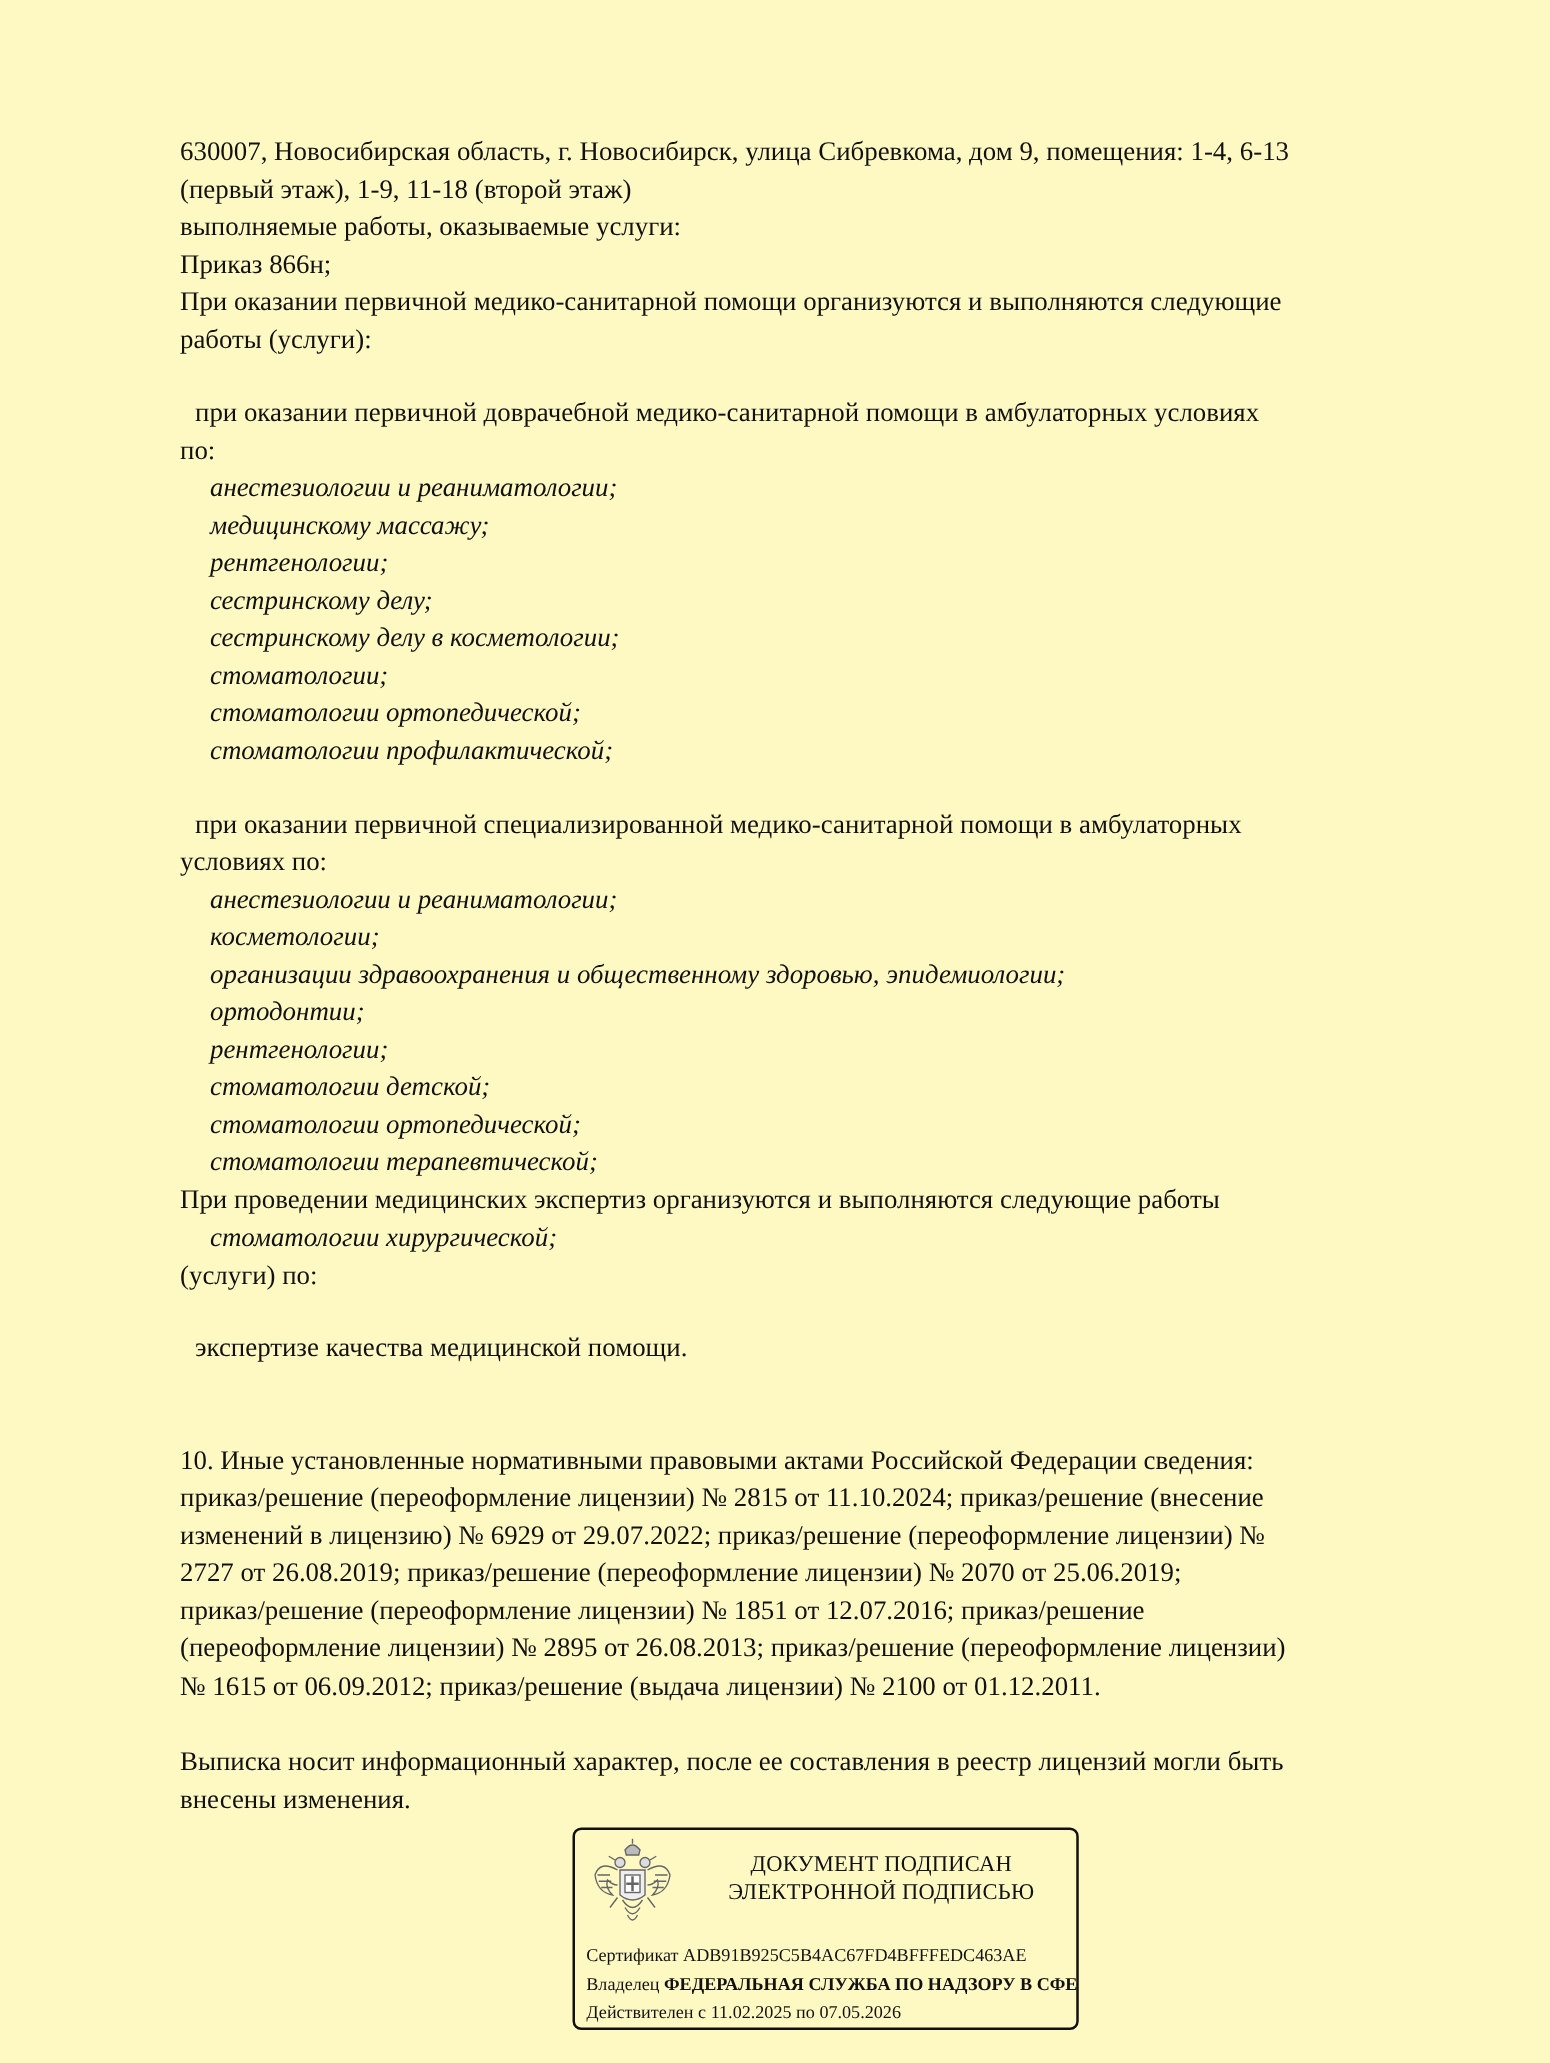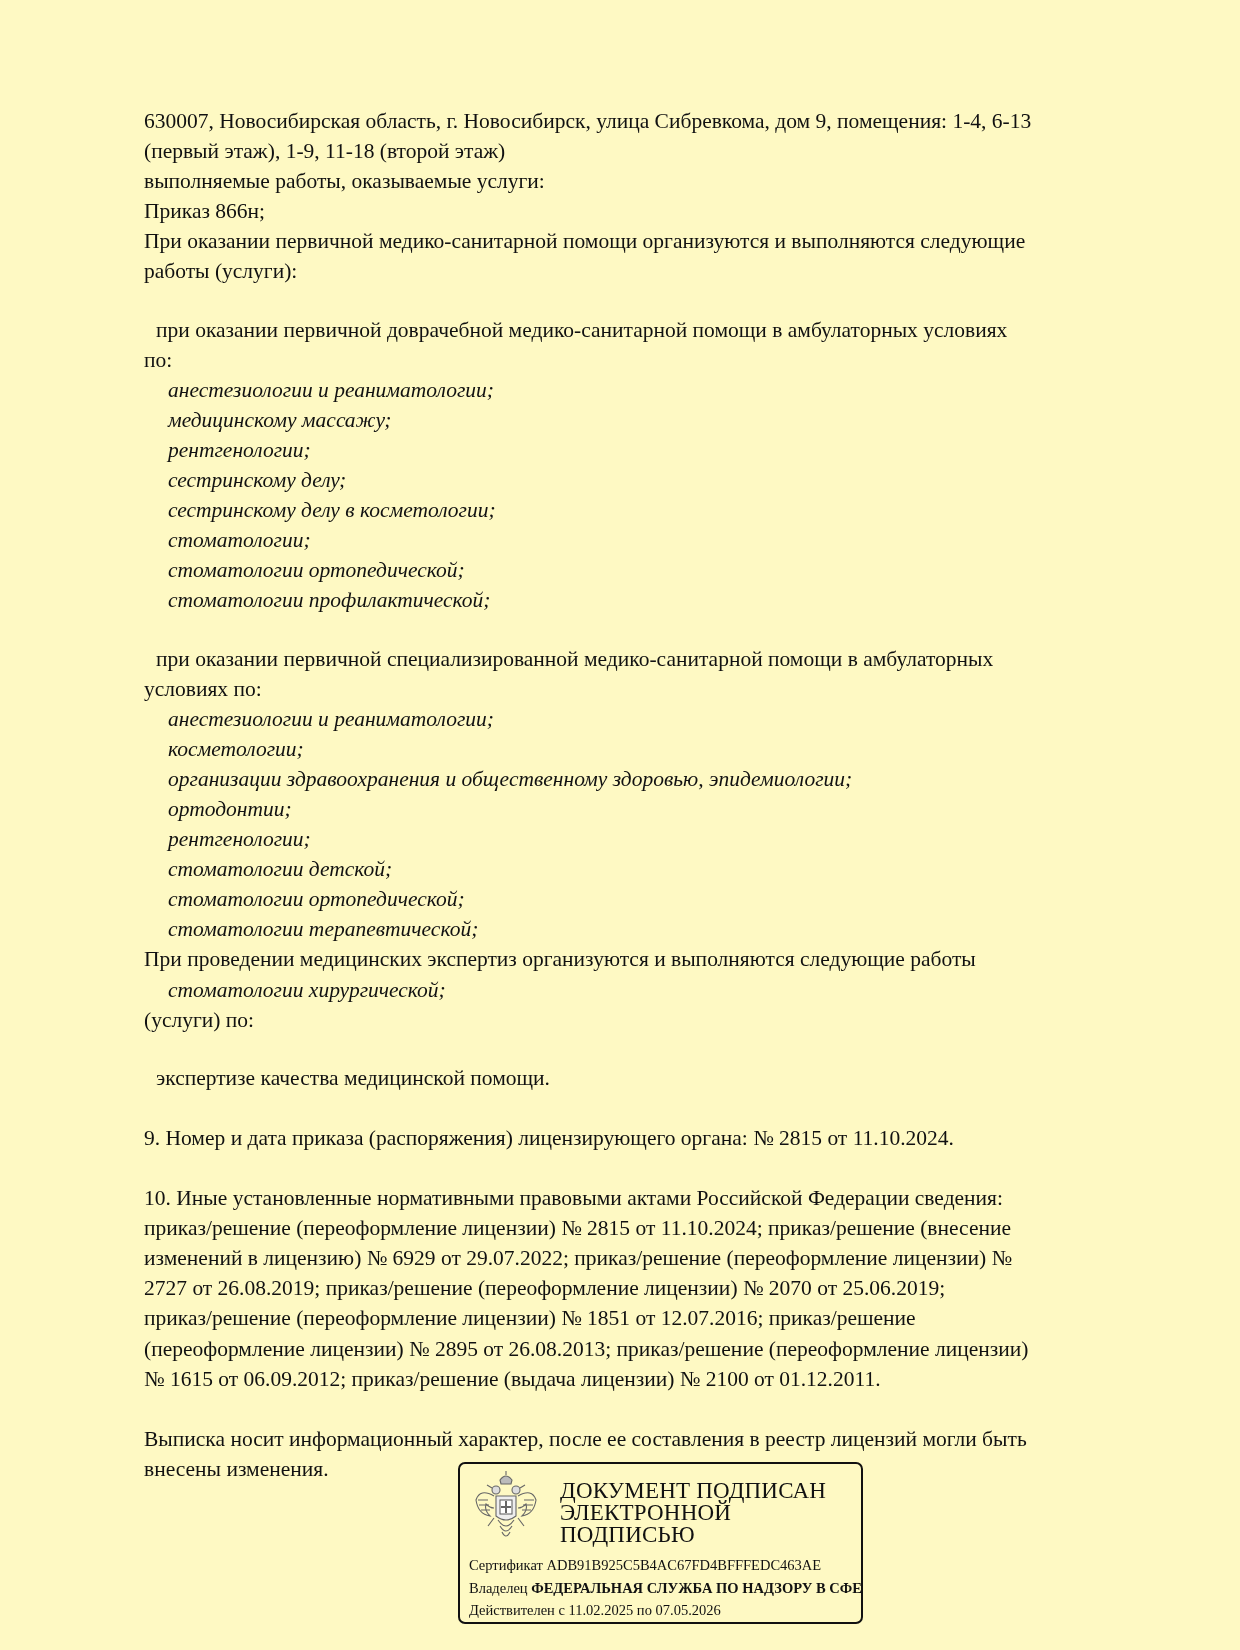--- a/index.html
+++ b/index.html
@@ -17,22 +17,22 @@
   .line.indent2 { padding-left: 24px; font-style: italic; }
   .line.blank { height: 30.1px; }
 
   .stamp {
     position: absolute; left: 458px; top: 1462px; width: 405px; height: 162px;
     border: 2.5px solid #111; border-radius: 7px; box-sizing: border-box;
     font-family: "Liberation Serif", "DejaVu Serif", serif; color: #111;
   }
   .emblem { position: absolute; left: 14px; top: 6px; width: 64px; height: 74px; }
   .stamp-title {
-    position: absolute; left: 100px; top: 16px; width: 290px; 
-    font-size: 23px; line-height: 22px; letter-spacing: 0.2px;
+    position: absolute; left: 100px; top: 16px; width: 290px; text-align: center;
+    font-size: 18px; line-height: 22px; letter-spacing: 0.2px;
   }
   .stamp-info {
     position: absolute; left: 9px; top: 90px; width: 393px; overflow: hidden;
     font-size: 14.5px; line-height: 22.5px; white-space: nowrap;
   }
   .stamp-info .bold { font-weight: bold; }
 </style>
 </head>
 <body>
 
@@ -64,21 +64,20 @@
       <div class="line indent2">ортодонтии;</div>
       <div class="line indent2">рентгенологии;</div>
       <div class="line indent2">стоматологии детской;</div>
       <div class="line indent2">стоматологии ортопедической;</div>
       <div class="line indent2">стоматологии терапевтической;</div>
       <div class="line">При проведении медицинских экспертиз организуются и выполняются следующие работы</div>
       <div class="line indent2">стоматологии хирургической;</div>
       <div class="line">(услуги) по:</div>
       <div class="line indent1">экспертизе качества медицинской помощи.</div>
       <div class="line blank"></div>
-      <div class="line">9. Номер и дата приказа (распоряжения) лицензирующего органа: № 2815 от 11.10.2024.</div>
       <div class="line blank"></div>
       <div class="line">10. Иные установленные нормативными правовыми актами Российской Федерации сведения:</div>
       <div class="line">приказ/решение (переоформление лицензии) № 2815 от 11.10.2024; приказ/решение (внесение</div>
       <div class="line">изменений в лицензию) № 6929 от 29.07.2022; приказ/решение (переоформление лицензии) №</div>
       <div class="line">2727 от 26.08.2019; приказ/решение (переоформление лицензии) № 2070 от 25.06.2019;</div>
       <div class="line">приказ/решение (переоформление лицензии) № 1851 от 12.07.2016; приказ/решение</div>
       <div class="line">(переоформление лицензии) № 2895 от 26.08.2013; приказ/решение (переоформление лицензии)</div>
       <div class="line">№ 1615 от 06.09.2012; приказ/решение (выдача лицензии) № 2100 от 01.12.2011.</div>
       <div class="line blank"></div>
       <div class="line">Выписка носит информационный характер, после ее составления в реестр лицензий могли быть</div>

